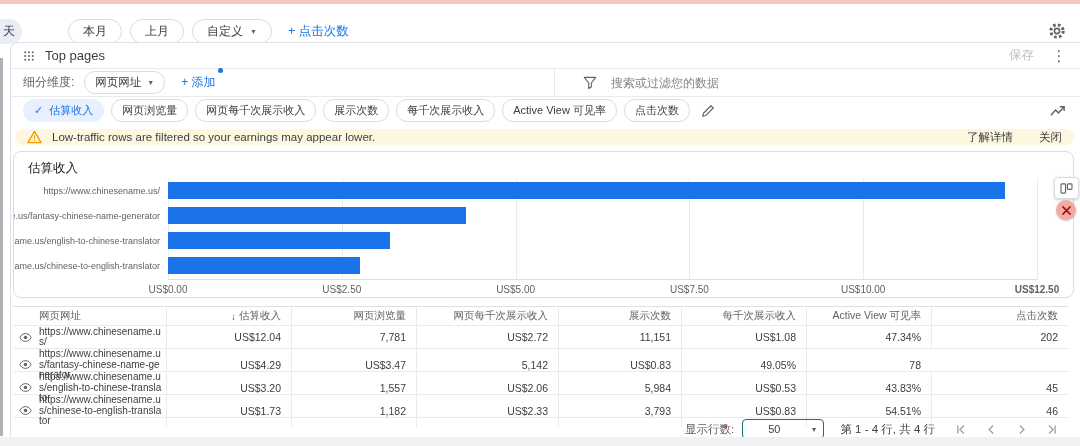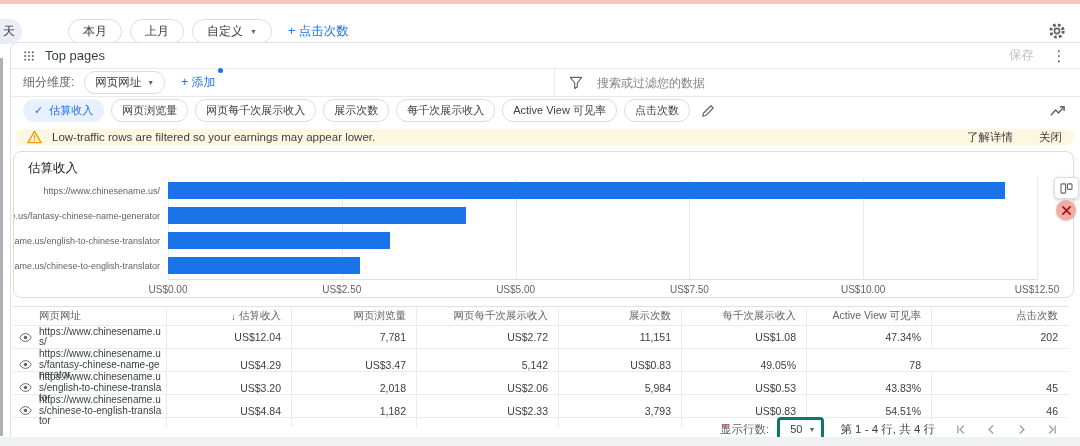--- a/index.html
+++ b/index.html
@@ -32,21 +32,21 @@
   .kebab{color:#5f6368;font-size:15px;width:18px;text-align:center;cursor:pointer;margin-left:6px;}
   
   .breakdown-row{height:28px;display:flex;align-items:center;padding-left:12px;border-bottom:1px solid #e8eaed;position:relative;box-sizing:border-box;}
   .bd-label{font-size:12px;color:#5f6368;margin-right:10px;}
   .chip-sm{height:21px;border:1px solid #dadce0;border-radius:11px;display:inline-flex;align-items:center;
            padding:0 10px;font-size:11.5px;color:#3c4043;cursor:pointer;background:#fff;}
   .chip-sm .caret{font-size:7px;color:#5f6368;margin-left:6px;}
   .add-link{margin-left:16px;color:#1a73e8;font-size:12px;cursor:pointer;position:relative;}
   .notif-dot{position:absolute;top:-6px;right:-7px;width:5px;height:5px;border-radius:50%;background:#1a73e8;}
   .filter-box{position:absolute;left:543px;right:0;top:0;bottom:0;border-left:1px solid #e8eaed;
-              display:flex;align-items:center;padding-left:14px;}
+              display:flex;align-items:center;padding-left:28px;}
   .filter-box input{border:none;outline:none;font-size:12px;color:#3c4043;width:380px;margin-left:12px;font-family:inherit;background:transparent;}
   .filter-box input::placeholder{color:#80868b;}
   
   .chips-row{height:27px;display:flex;align-items:center;padding:0 12px;position:relative;}
   .mchip{height:21px;border:1px solid #dadce0;border-radius:11px;background:#fff;display:inline-flex;
          align-items:center;padding:0 10px;font-size:11px;color:#3c4043;margin-right:7px;cursor:pointer;white-space:nowrap;}
   .mchip.sel{background:#e8f0fe;border-color:#e8f0fe;color:#1a73e8;font-weight:500;}
   .mchip.sel .chk{margin-right:6px;font-size:11px;}
   .pencil-btn{margin-left:4px;display:inline-flex;cursor:pointer;}
   .chart-toggle{position:absolute;right:14px;top:5px;cursor:pointer;display:inline-flex;}
@@ -74,42 +74,42 @@
   .gridline:nth-child(6){left:100%;}
   .bar-row{height:25px;display:flex;align-items:center;position:relative;}
   .bar{height:17px;background:#1a73e8;}
   .axis-row{border-top:1px solid #e0e0e0;height:20px;margin-left:154px;margin-right:36px;position:relative;}
   .tick{position:absolute;top:4px;transform:translateX(-50%);font-size:10px;color:#5f6368;white-space:nowrap;}
   .tick:nth-child(1){left:0;}
   .tick:nth-child(2){left:20%;}
   .tick:nth-child(3){left:40%;}
   .tick:nth-child(4){left:60%;text-align:right;}
   .tick:nth-child(5){left:80%;}
-  .tick:nth-child(6){left:100%;}
+  .tick:nth-child(6){left:100%;font-weight:bold;}
   
   .table{margin:8px 12px 0 2px;border-top:1px solid #e0e0e0;}
   .trow{display:grid;grid-template-columns:153px 125px 125px 142px 123px 125px 125px 1fr;
         border-bottom:1px solid #e8eaed;box-sizing:border-box;}
   .trow > div{border-left:1px solid #e8eaed;display:flex;align-items:center;
               justify-content:flex-end;padding-right:10px;box-sizing:border-box;}
   .trow > div:first-child{border-left:none;justify-content:flex-start;padding-right:4px;}
   .thead{height:19px;font-size:10.5px;color:#5f6368;font-weight:500;}
   .thead > div{cursor:pointer;white-space:nowrap;overflow:hidden;}
   .thead > div:first-child{padding-left:26px;}
   .sort-arrow{margin-right:3px;font-size:10px;}
   .tdata{height:23px;font-size:10.5px;color:#3c4043;}
   .url-cell{display:flex;align-items:center;}
   .eye{flex:0 0 auto;margin:0 7px 0 6px;cursor:pointer;display:inline-flex;}
   .url-text{font-size:10px;line-height:10.5px;word-break:break-all;color:#3c4043;}
   
   .tfoot{height:22px;display:flex;align-items:center;justify-content:flex-end;position:relative;
          font-size:11.5px;color:#5f6368;border-bottom:1px solid #e0e0e0;}
   .footnote{position:absolute;left:710px;color:#d93025;font-size:12px;top:4px;}
-  .rows-select{height:18px;border:3px solid #0f766e;border-radius:4px;display:inline-flex;align-items:center;
-               padding:0 6px 0 10px;margin:0 16px 0 8px;font-size:11px;color:#3c4043;cursor:pointer;}
+  .rows-select{height:18px;border:1px solid #0f766e;border-radius:4px;display:inline-flex;align-items:center;
+               padding:0 6px 0 25px;margin:0 16px 0 8px;font-size:11px;color:#3c4043;cursor:pointer;gap:24px;}
   .rows-select .caret{font-size:7px;color:#5f6368;margin-left:6px;}
   .range-label{color:#3c4043;margin-right:20px;white-space:nowrap;}
   .pager{display:flex;align-items:center;gap:17px;margin-right:10px;}
   .pager span{display:inline-flex;cursor:pointer;}
   
   .float-card{position:absolute;left:1054px;top:177px;width:23px;height:20px;background:#fff;
               border:1px solid #dadce0;border-radius:4px;box-shadow:0 1px 3px rgba(60,64,67,.25);
               display:flex;align-items:center;justify-content:center;cursor:pointer;z-index:5;}
   .float-close{position:absolute;left:1056px;top:200px;width:20px;height:20px;border-radius:50%;
                background:#f3aba4;display:flex;align-items:center;justify-content:center;cursor:pointer;
@@ -317,39 +317,39 @@
       <div class="url-cell">
         <span class="eye">
           <svg width="13" height="13" viewBox="0 0 16 16">
               <path d="M8 3.2 C4.6 3.2 2 5.6 1.1 8 C2 10.4 4.6 12.8 8 12.8 S14 10.4 14.9 8 C14 5.6 11.4 3.2 8 3.2 Z" fill="none" stroke="#5f6368" stroke-width="1.2"></path>
               <circle cx="8" cy="8" r="2.1" fill="#5f6368"></circle>
             </svg>
         </span>
         <span class="url-text">https://www.chinesename.us/english-to-chinese-translator</span>
       </div>
       <div>US$3.20</div>
-      <div>2,018</div>
+      <div>1,557</div>
       <div>US$2.06</div>
       <div>5,984</div>
       <div>US$0.53</div>
       <div>43.83%</div>
       <div>45</div>
     </div>
 
     <div class="trow tdata">
       <div class="url-cell">
         <span class="eye">
           <svg width="13" height="13" viewBox="0 0 16 16">
               <path d="M8 3.2 C4.6 3.2 2 5.6 1.1 8 C2 10.4 4.6 12.8 8 12.8 S14 10.4 14.9 8 C14 5.6 11.4 3.2 8 3.2 Z" fill="none" stroke="#5f6368" stroke-width="1.2"></path>
               <circle cx="8" cy="8" r="2.1" fill="#5f6368"></circle>
             </svg>
         </span>
         <span class="url-text">https://www.chinesename.us/chinese-to-english-translator</span>
       </div>
-      <div>US$4.84</div>
+      <div>US$1.73</div>
       <div>1,182</div>
       <div>US$2.33</div>
       <div>3,793</div>
       <div>US$0.83</div>
       <div>54.51%</div>
       <div>46</div>
     </div>
 
     <div class="tfoot">
       <span class="footnote">*</span>

